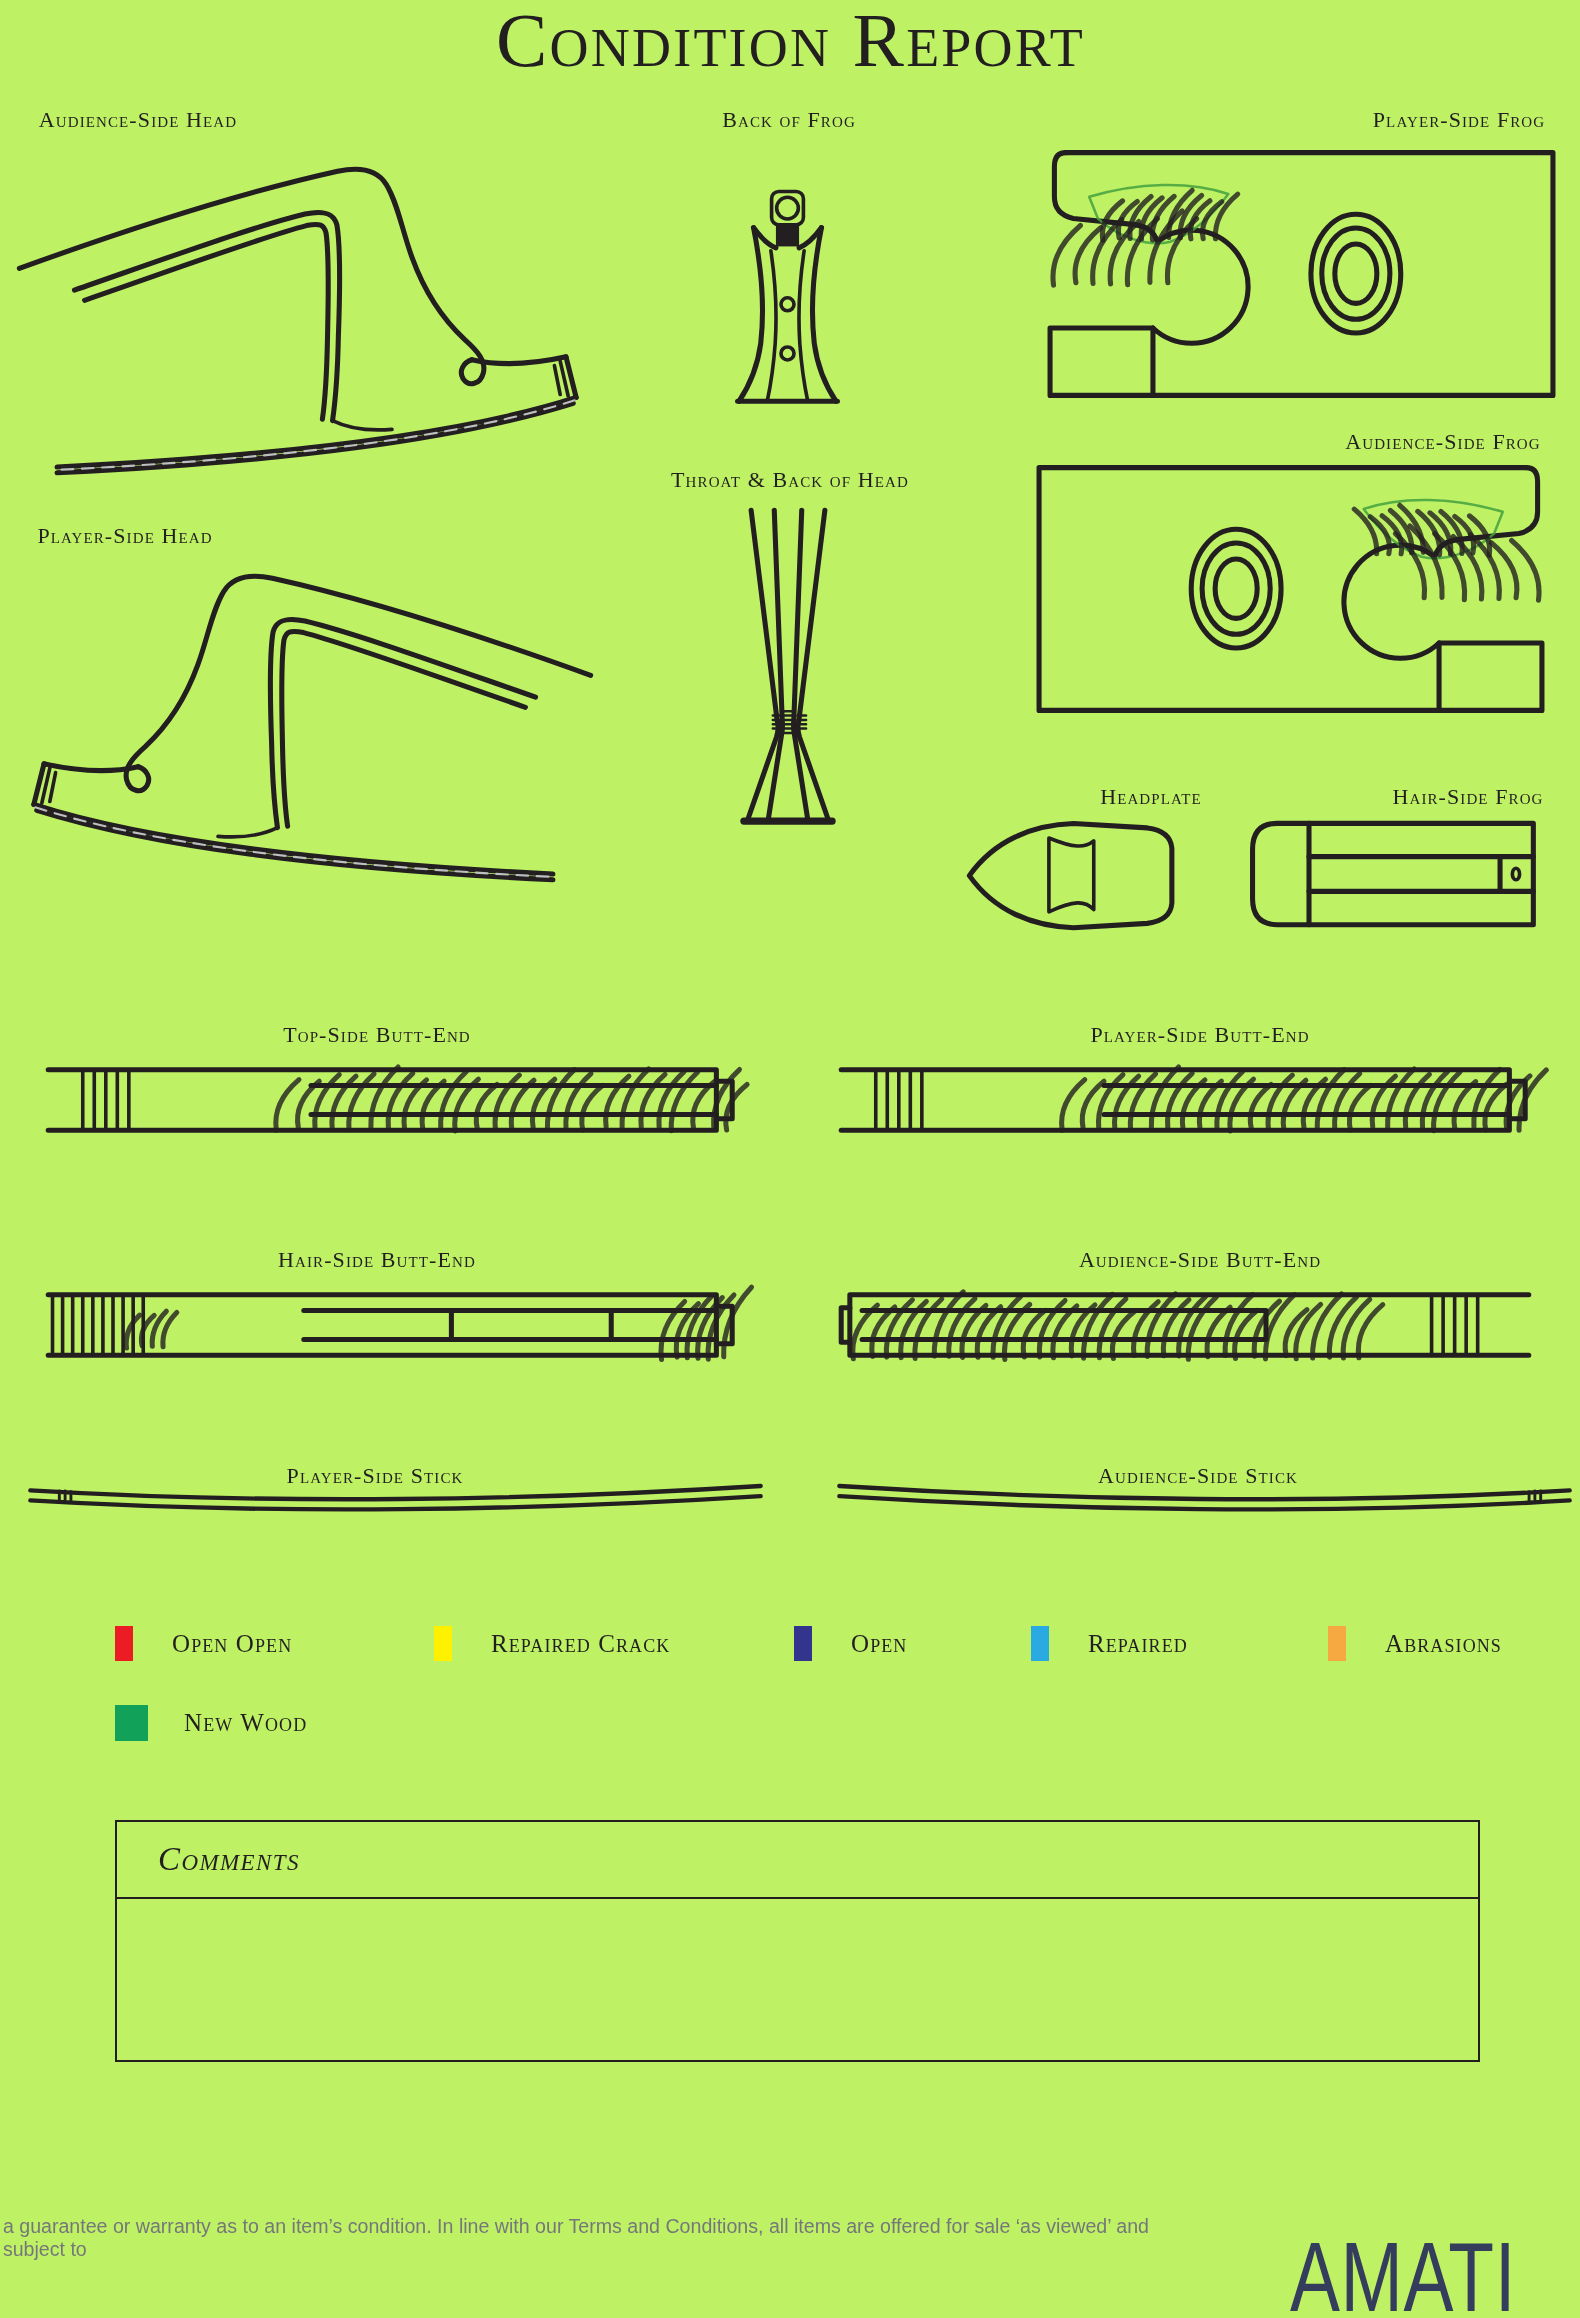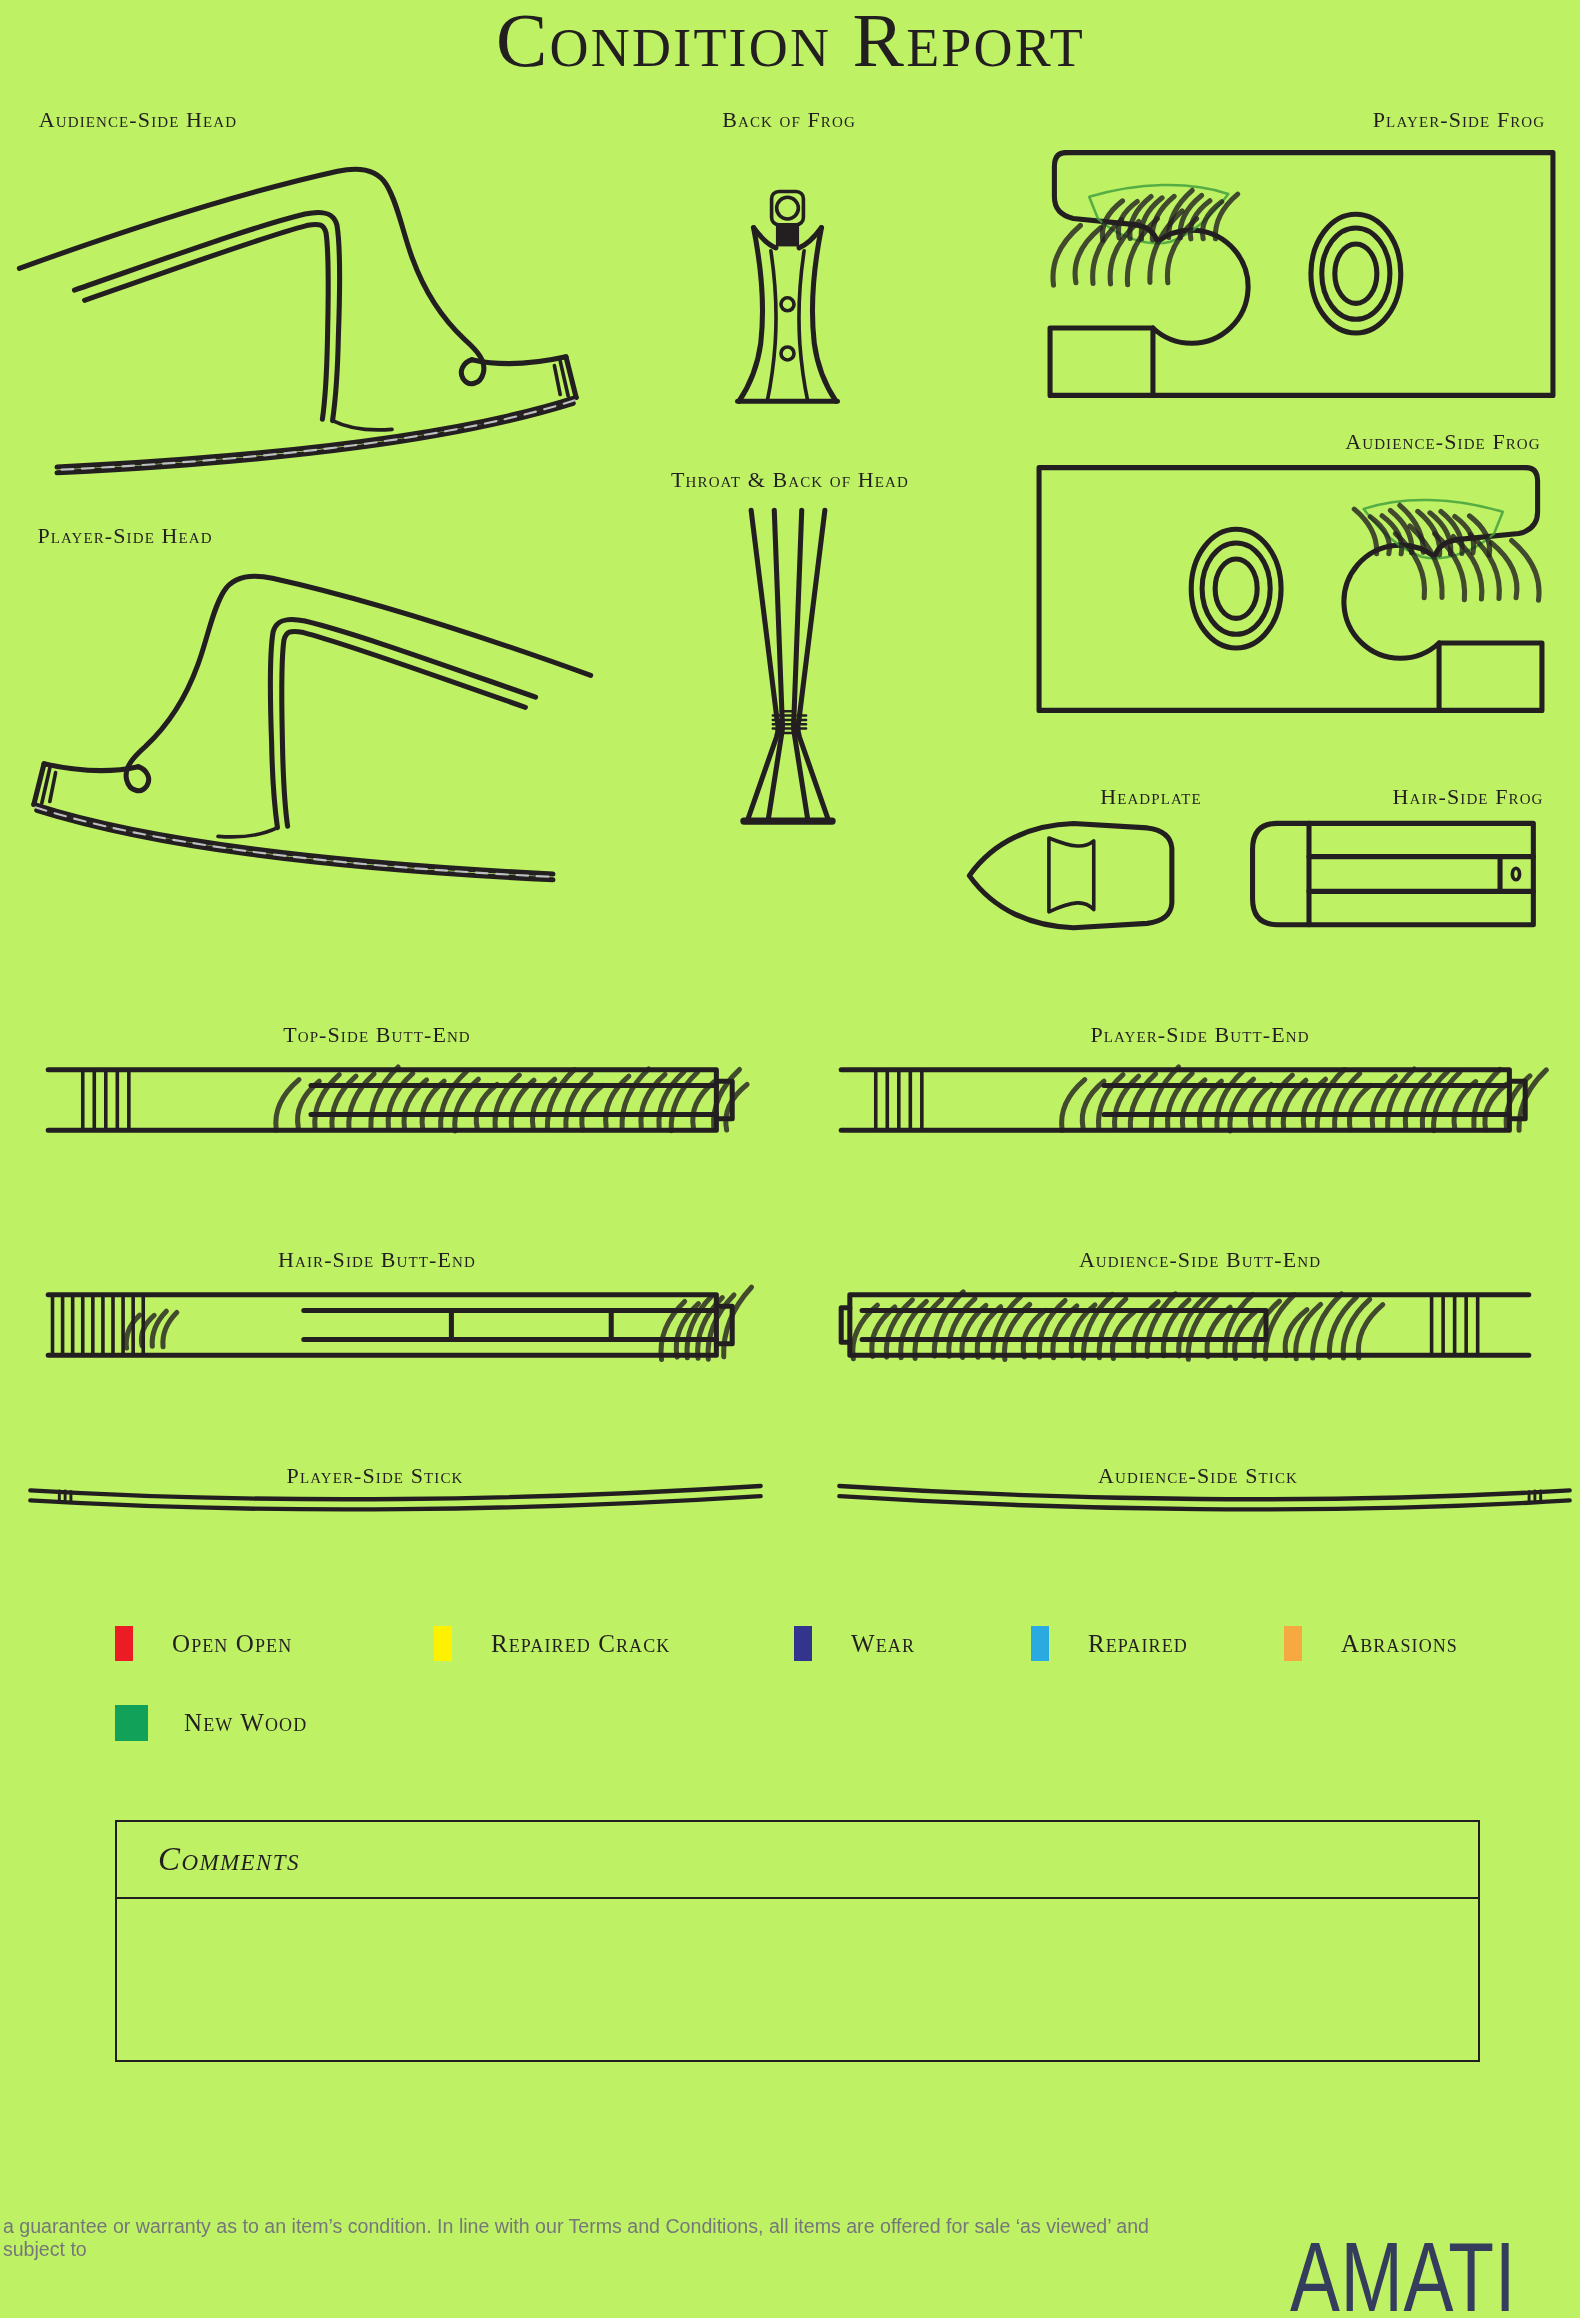--- a/index.html
+++ b/index.html
@@ -311,27 +311,27 @@
   <div class="legend-item" style="left:115px;top:1626px">
     <div class="swatch" style="background: rgb(236, 28, 36);"></div>
     <div class="legend-label">Open Open</div>
   </div>
   <div class="legend-item" style="left:434px;top:1626px">
     <div class="swatch" style="background: rgb(255, 241, 0);"></div>
     <div class="legend-label">Repaired Crack</div>
   </div>
   <div class="legend-item" style="left:794px;top:1626px">
     <div class="swatch" style="background: rgb(51, 52, 142);"></div>
-    <div class="legend-label">Wear</div>
+    <div class="legend-label">Open</div>
   </div>
   <div class="legend-item" style="left:1031px;top:1626px">
     <div class="swatch" style="background: rgb(41, 171, 226);"></div>
     <div class="legend-label">Repaired</div>
   </div>
-  <div class="legend-item" style="left:1284px;top:1626px">
+  <div class="legend-item" style="left:1328px;top:1626px">
     <div class="swatch" style="background: rgb(247, 169, 65);"></div>
     <div class="legend-label">Abrasions</div>
   </div>
   <div class="legend-item" style="left:115px;top:1705px">
     <div class="swatch-big" style="background: rgb(18, 161, 88);"></div>
     <div class="legend-label tight">New Wood</div>
   </div>
 
   <div class="comments-box">
     <div class="comments-header">

